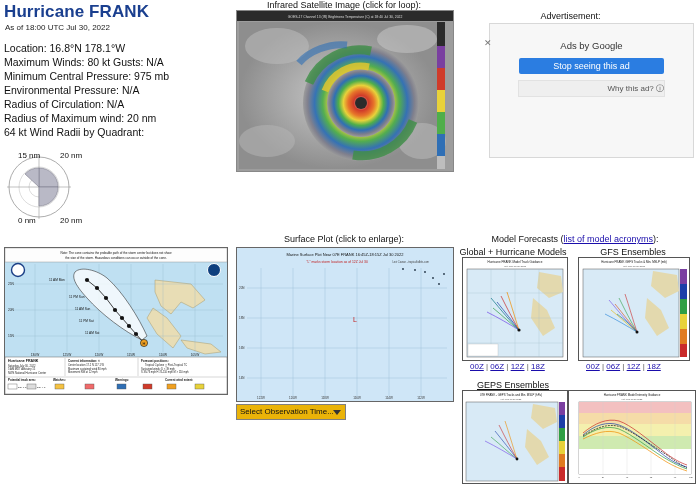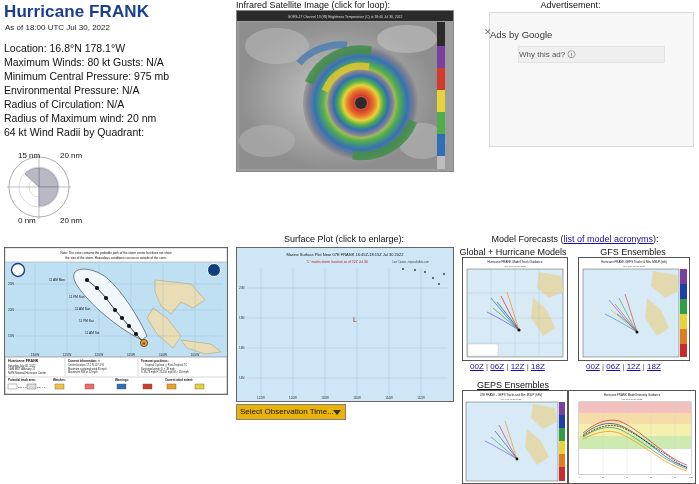--- a/index.html
+++ b/index.html
@@ -19,32 +19,32 @@
   .storm-title{font-size:17px;font-weight:bold;color:#1a3f8f;letter-spacing:0.1px;margin:0 0 1px 0;}
   .storm-sub{font-size:8px;color:#222;margin:0 0 9px 1px;}
   .info-line{font-size:10.5px;color:#111;line-height:14px;white-space:nowrap;}
 
   
   .compass{position:absolute;left:2px;top:145px;width:120px;height:85px;}
   .compass svg{display:block;}
 
   
   .sat-wrap{position:absolute;left:236px;top:0px;width:216px;}
-  .caption{font-size:9px;color:#111;margin-bottom:0;}
+  .caption{font-size:9px;text-align:center;color:#111;margin-bottom:0;}
   .sat-img{width:216px;height:160px;border:1px solid #888;position:relative;overflow:hidden;background:#9a9a9a;}
 
   
-  .ad-col{position:absolute;left:489px;top:0px;width:163px;}
+  .ad-col{position:absolute;left:489px;top:11px;width:163px;}
   .ad-cap{font-size:9px;text-align:center;color:#111;margin-bottom:2px;}
   .ad-box{width:203px;height:133px;border:1px solid #d8d8d8;background:#f7f7f7;position:relative;}
-  .ad-label{font-size:9.5px;color:#333;text-align:left;padding-top:16px;}
+  .ad-label{font-size:9.5px;color:#333;text-align:center;padding-top:16px;}
   .ad-btn{margin:7px auto 0;width:145px;height:16px;background:#2b7de1;color:#fff;font-size:9px;
           text-align:center;line-height:16px;border-radius:2px;}
   .ad-why{margin:6px auto 0;width:145px;height:15px;background:#efefef;color:#555;font-size:8px;
-          text-align:left;line-height:15px;border:1px solid #e2e2e2;}
+          text-align:right;line-height:15px;border:1px solid #e2e2e2;}
   .ad-close{position:absolute;left:-6px;top:14px;font-size:9px;color:#777;}
 
   
   .row2-cap{position:absolute;font-size:9px;color:#111;text-align:center;}
   .lnk{color:#1a0dab;text-decoration:underline;}
 
   
   .fcst{position:absolute;left:4px;top:247px;width:222px;height:146px;border:1px solid #666;background:#bfe0f2;overflow:hidden;}
 
   
@@ -148,20 +148,21 @@
         </g>
       </svg>
     </div>
   </div>
 
   <div class="ad-col">
     <div class="ad-cap">Advertisement:</div>
     <div class="ad-box">
       <div class="ad-close">✕</div>
       <div class="ad-label">Ads by Google</div>
+      <div class="ad-btn">Stop seeing this ad</div>
       <div class="ad-why">Why this ad? ⓘ</div>
     </div>
   </div>
 
   <div class="row2-cap" style="left:236px;top:234px;width:216px;">Surface Plot (click to enlarge):</div>
   <div class="row2-cap" style="left:456px;top:234px;width:238px;">
     <span>Model Forecasts (</span><span class="lnk">list of model acronyms</span><span>):</span>
   </div>
 
   <div class="fcst">

